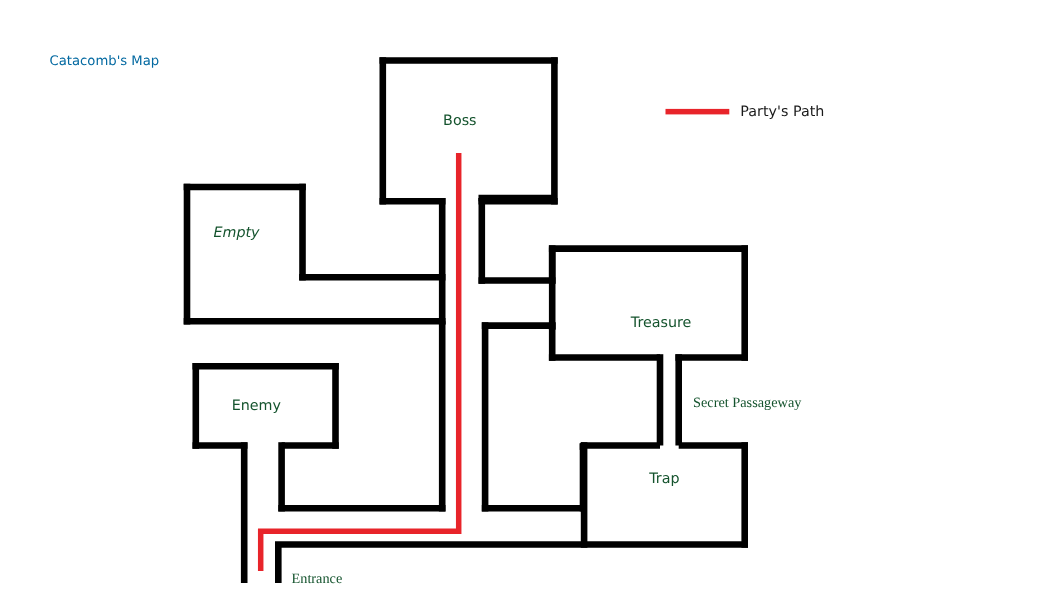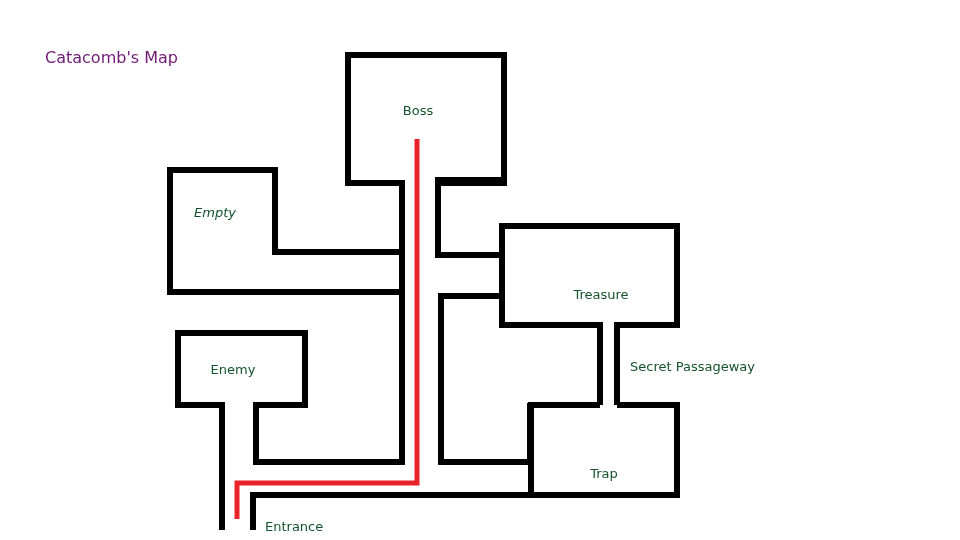--- a/index.html
+++ b/index.html
@@ -17,34 +17,35 @@
   #map-root {
     position: relative;
     width: 960px;
     height: 540px;
     background: #ffffff;
   }
   #map-title {
     position: absolute;
     left: 45px;
     top: 48px;
-    font-size: 16px;
-    color: #701a75;
+    font-size: 12px;
+    color: #0369a1;
     white-space: nowrap;
   }
   .room-label {
     position: absolute;
     font-size: 13px;
     color: #14532d;
     white-space: nowrap;
     transform: translate(-50%, -50%);
     pointer-events: none;
   }
   .label-left {
     transform: translate(0, -50%);
+    font-family: Liberation Serif, serif;
   }
   #legend {
     position: absolute;
     left: 605px;
     top: 94px;
     display: flex;
     align-items: center;
     gap: 10px;
   }
   #legend-swatch {
@@ -111,21 +112,25 @@
       <polyline points="256,405 308,405" fill="none" stroke="#000000" stroke-width="6" stroke-linecap="butt" stroke-linejoin="miter"></polyline>
       <polyline points="222,402 222,530" fill="none" stroke="#000000" stroke-width="6" stroke-linecap="butt" stroke-linejoin="miter"></polyline>
       <polyline points="256,402 256,465" fill="none" stroke="#000000" stroke-width="6" stroke-linecap="butt" stroke-linejoin="miter"></polyline>
       <polyline points="253,462 405,462" fill="none" stroke="#000000" stroke-width="6" stroke-linecap="butt" stroke-linejoin="miter"></polyline>
       <polyline points="402,292 402,465" fill="none" stroke="#000000" stroke-width="6" stroke-linecap="butt" stroke-linejoin="miter"></polyline>
       <polyline points="253,495 253,530" fill="none" stroke="#000000" stroke-width="6" stroke-linecap="butt" stroke-linejoin="miter"></polyline>
       <polyline points="250,495 680,495" fill="none" stroke="#000000" stroke-width="6" stroke-linecap="butt" stroke-linejoin="miter"></polyline>
       <polyline points="417,139 417,483 237,483 237,519" fill="none" stroke="#e8242a" stroke-width="5" stroke-linecap="butt" stroke-linejoin="miter"></polyline>
     </svg>
 
+  <div id="legend">
+    <span id="legend-swatch"></span>
+    <span id="legend-label">Party's Path</span>
+  </div>
 
 <div class="room-label" style="left: 418px; top: 110px;">Boss</div>
     <div class="room-label" style="left: 215px; top: 212px; font-style: italic;">Empty</div>
     <div class="room-label" style="left: 601px; top: 270px; margin-top: 24px;">Treasure</div>
     <div class="room-label" style="left: 233px; top: 369px;">Enemy</div>
-    <div class="room-label" style="left: 604px; top: 473px;">Trap</div>
+    <div class="room-label" style="left: 604px; top: 436px;">Trap</div>
     <div class="room-label label-left" style="left: 630px; top: 366px;">Secret Passageway</div>
     <div class="room-label label-left" style="left: 265px; top: 526px;">Entrance</div>
   </div>
 
 </body></html>

